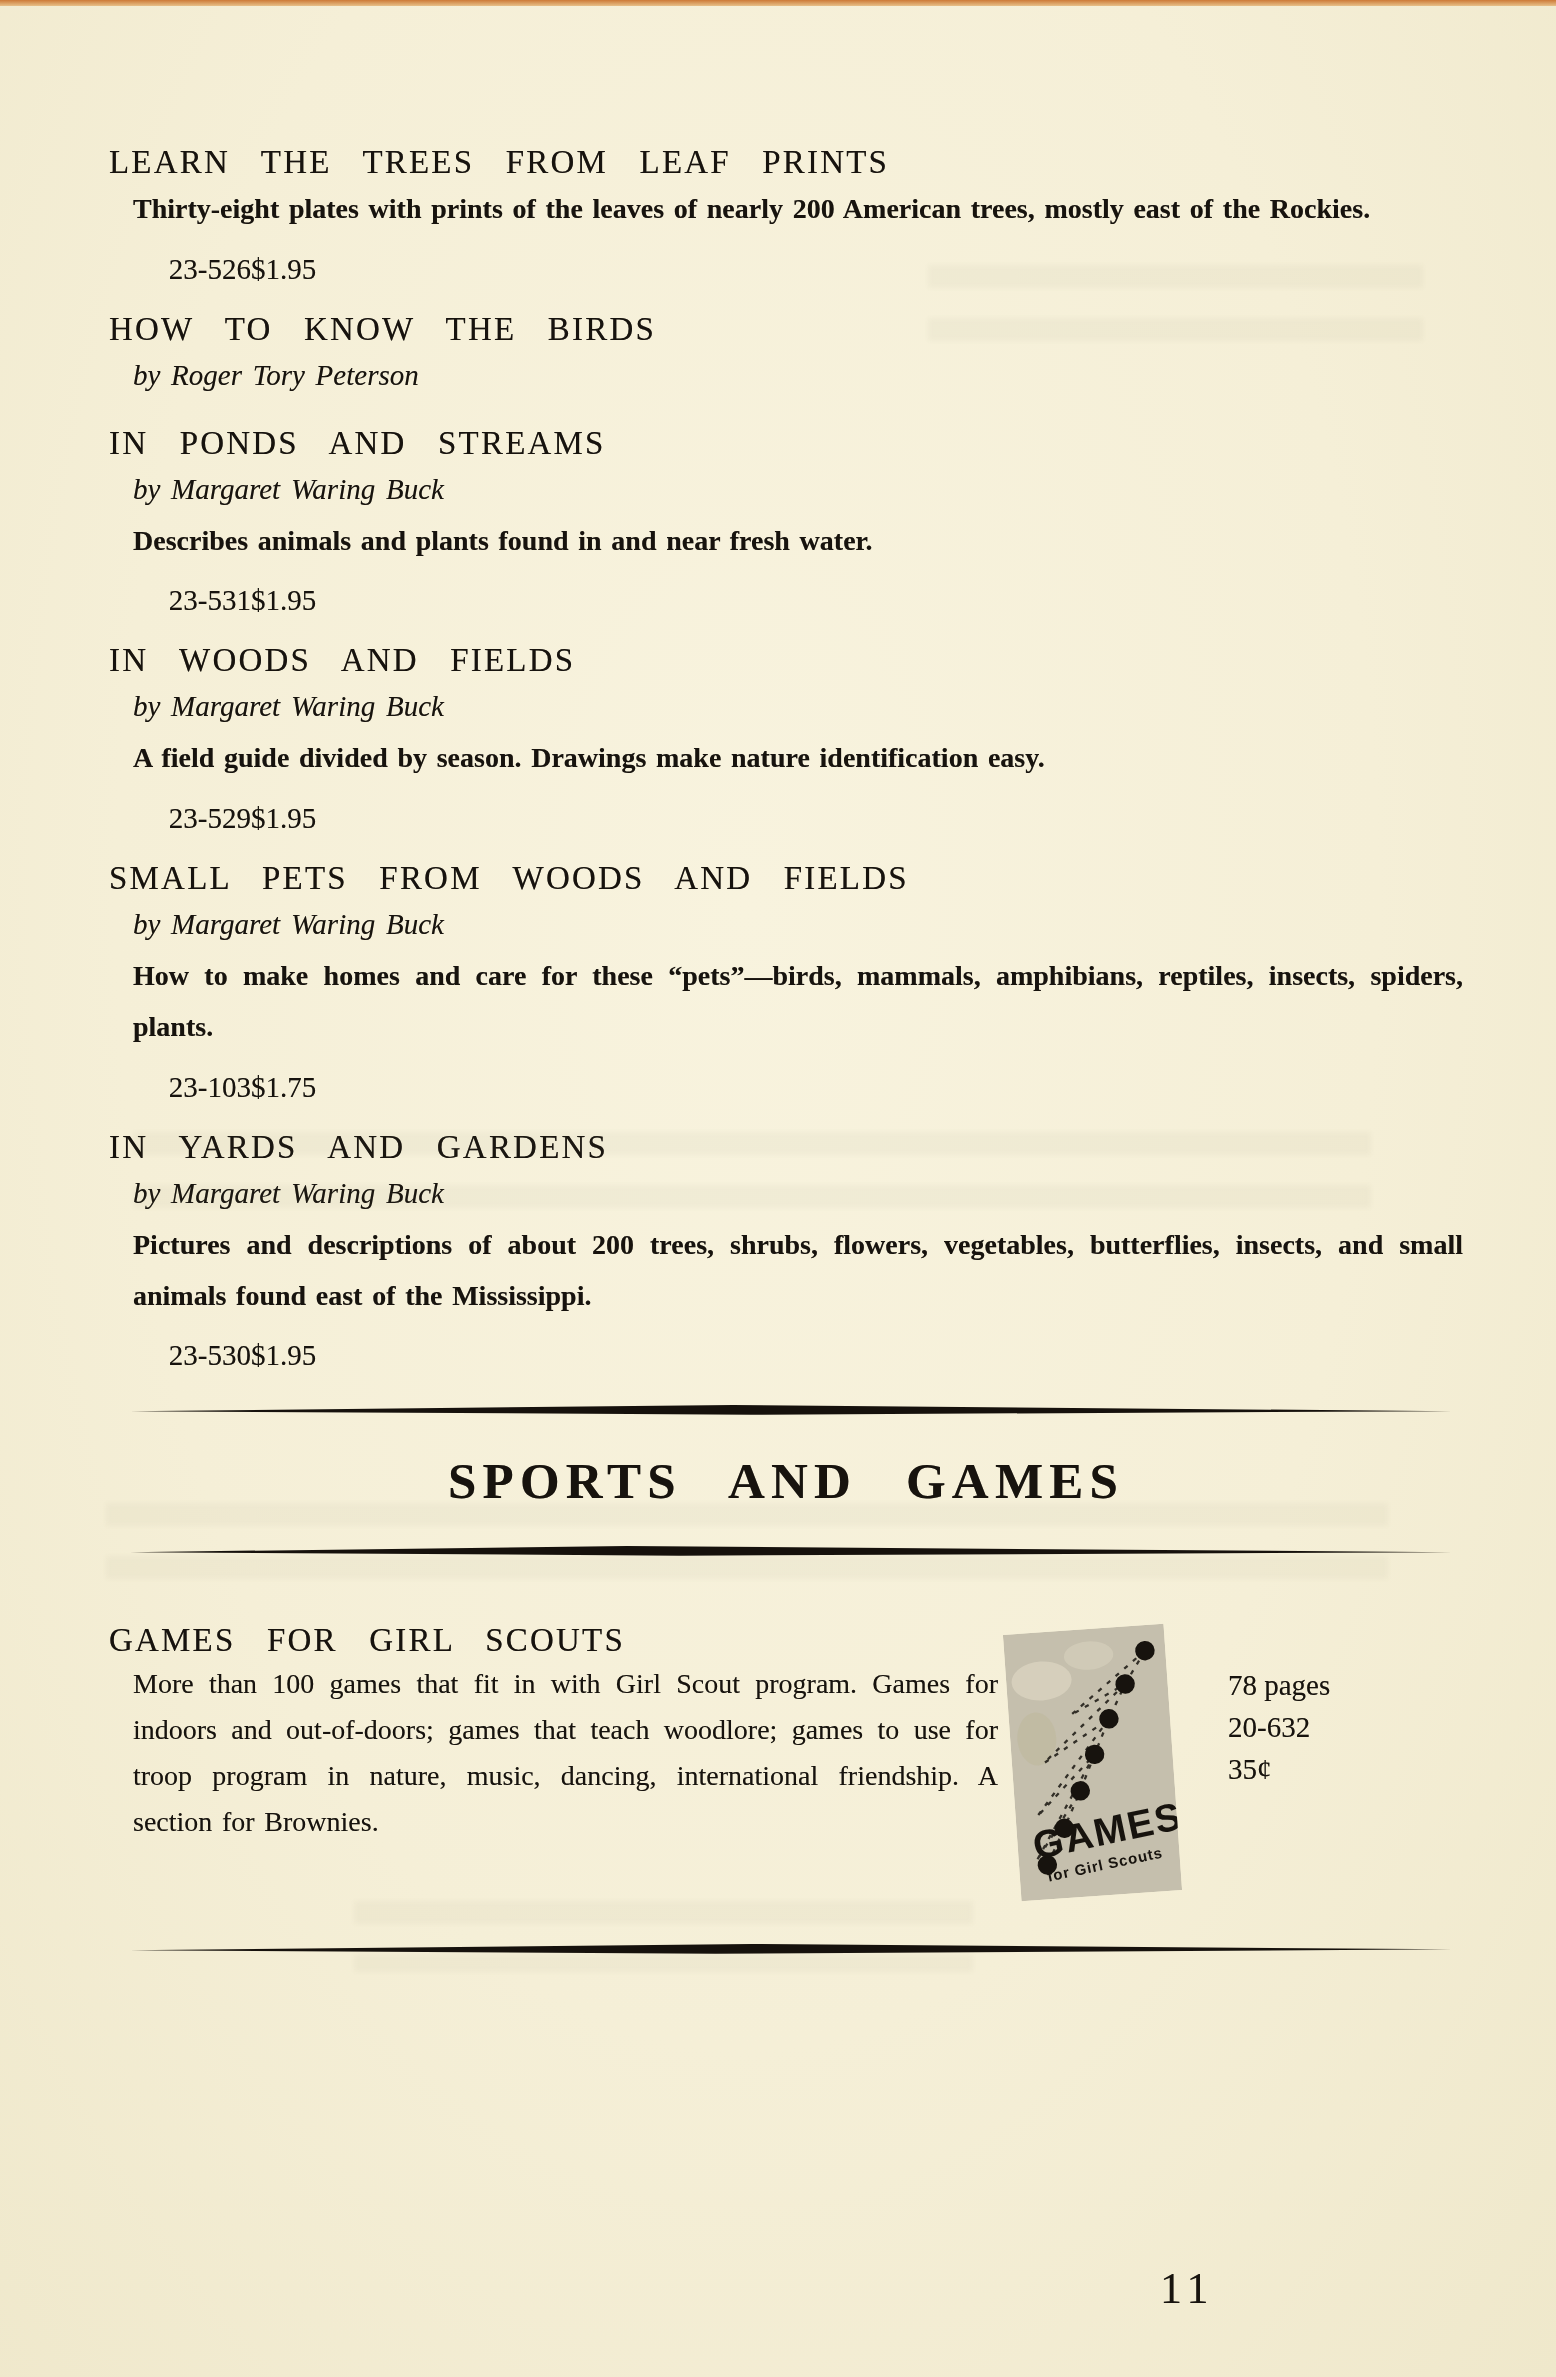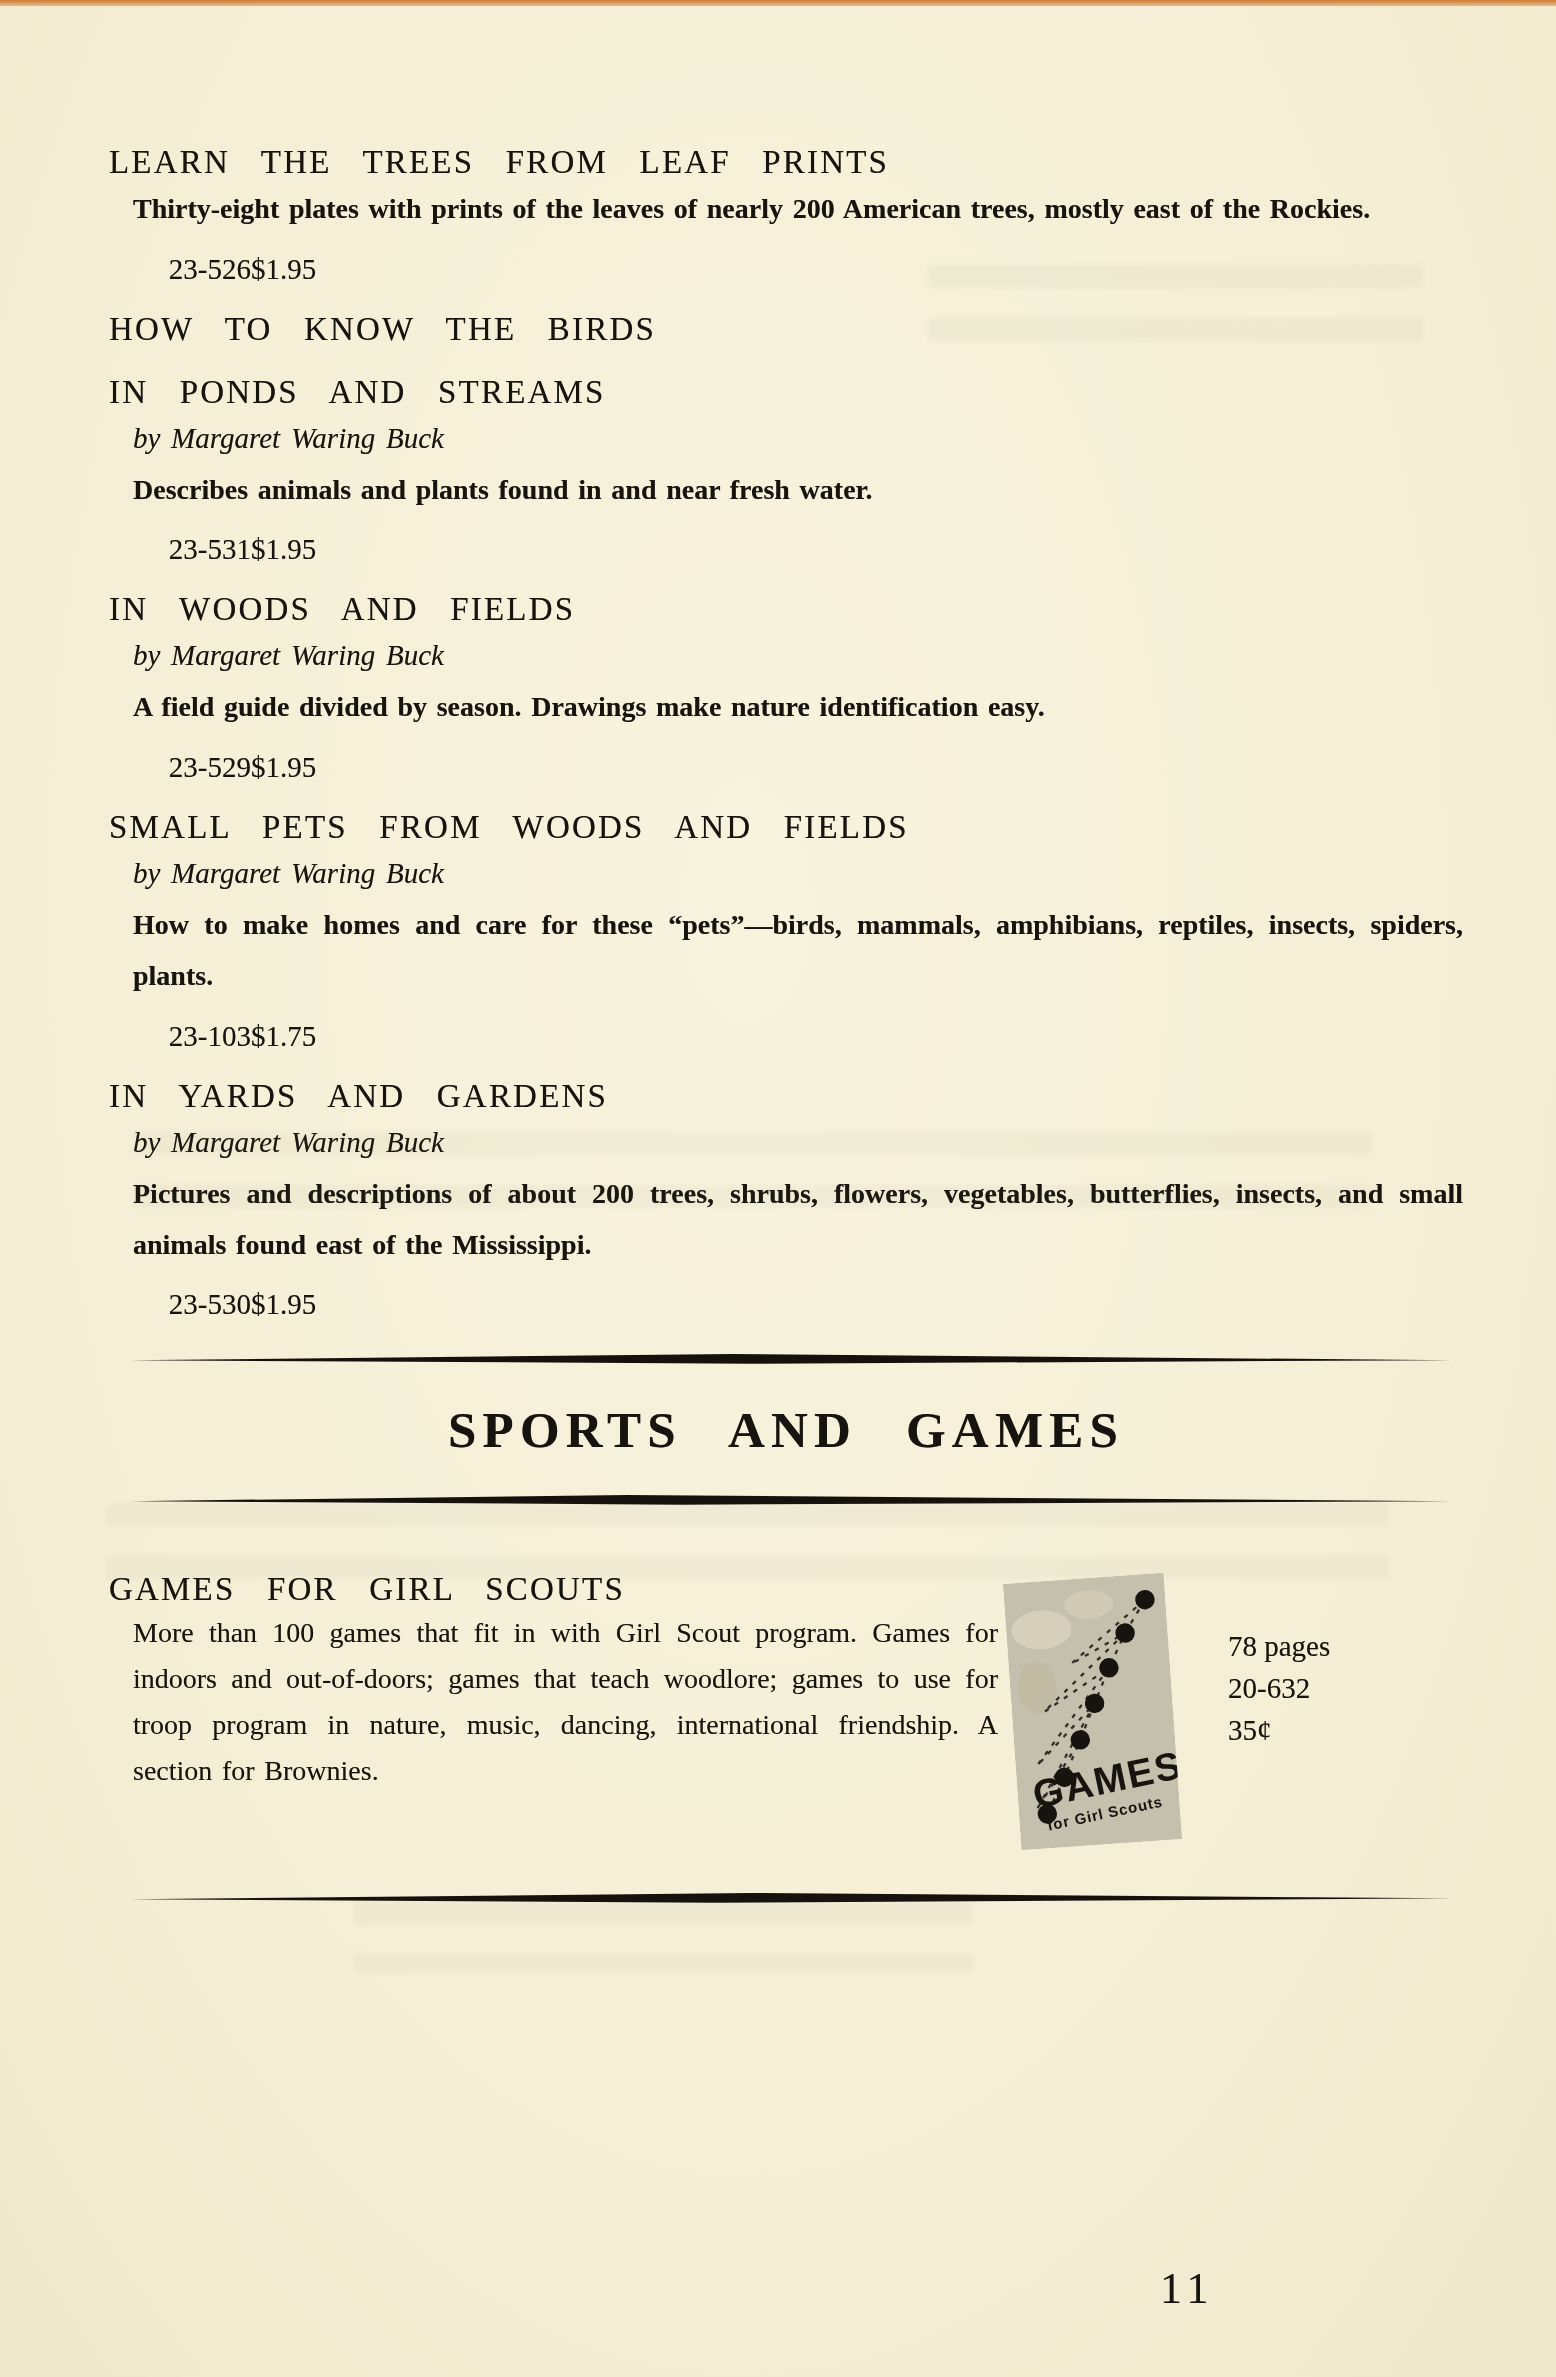--- a/index.html
+++ b/index.html
@@ -74,21 +74,21 @@
     text-align:justify; word-spacing:2.7px;
     text-shadow:0 0 0.4px rgba(23,19,14,0.4);
   }
   .featured-cover {
     flex:0 0 auto; margin-left:14px; margin-top:10.6px;
     width:161px; height:267px;
     transform:rotate(-4deg);
   }
   .featured-info { margin-left:55px; font-size:29px; line-height:42px; }
   .featured-info > div { text-shadow:0 0 0.4px rgba(23,19,14,0.45); }
-  .featured-info > div:first-child { margin-top:57px;text-align:center; }
+  .featured-info > div:first-child { margin-top:45px;text-align:center; }
 
   .page-number {
     position:absolute; left:1160px; top:2263px;
     font-size:44px; letter-spacing:6.2px;
     text-shadow:0 0 0.5px rgba(23,19,14,0.5);
   }
 
   
   .ghost {
     position:absolute; pointer-events:none;
@@ -113,20 +113,21 @@
       <div class="entry-title">LEARN THE TREES FROM LEAF PRINTS</div>
       <p class="entry-desc">Thirty-eight plates with prints of the leaves of nearly 200 American trees, mostly east of the Rockies.</p>
       <div class="code-row">
         <span class="code">23-526</span>
         <span class="price">$1.95</span>
       </div>
     </div>
 
     <div class="entry">
       <div class="entry-title">HOW TO KNOW THE BIRDS</div>
+      <div class="entry-author">by Roger Tory Peterson</div>
     </div>
 
     <div class="entry">
       <div class="entry-title">IN PONDS AND STREAMS</div>
       <div class="entry-author">by Margaret Waring Buck</div>
       <p class="entry-desc">Describes animals and plants found in and near fresh water.</p>
       <div class="code-row">
         <span class="code">23-531</span>
         <span class="price">$1.95</span>
       </div>

